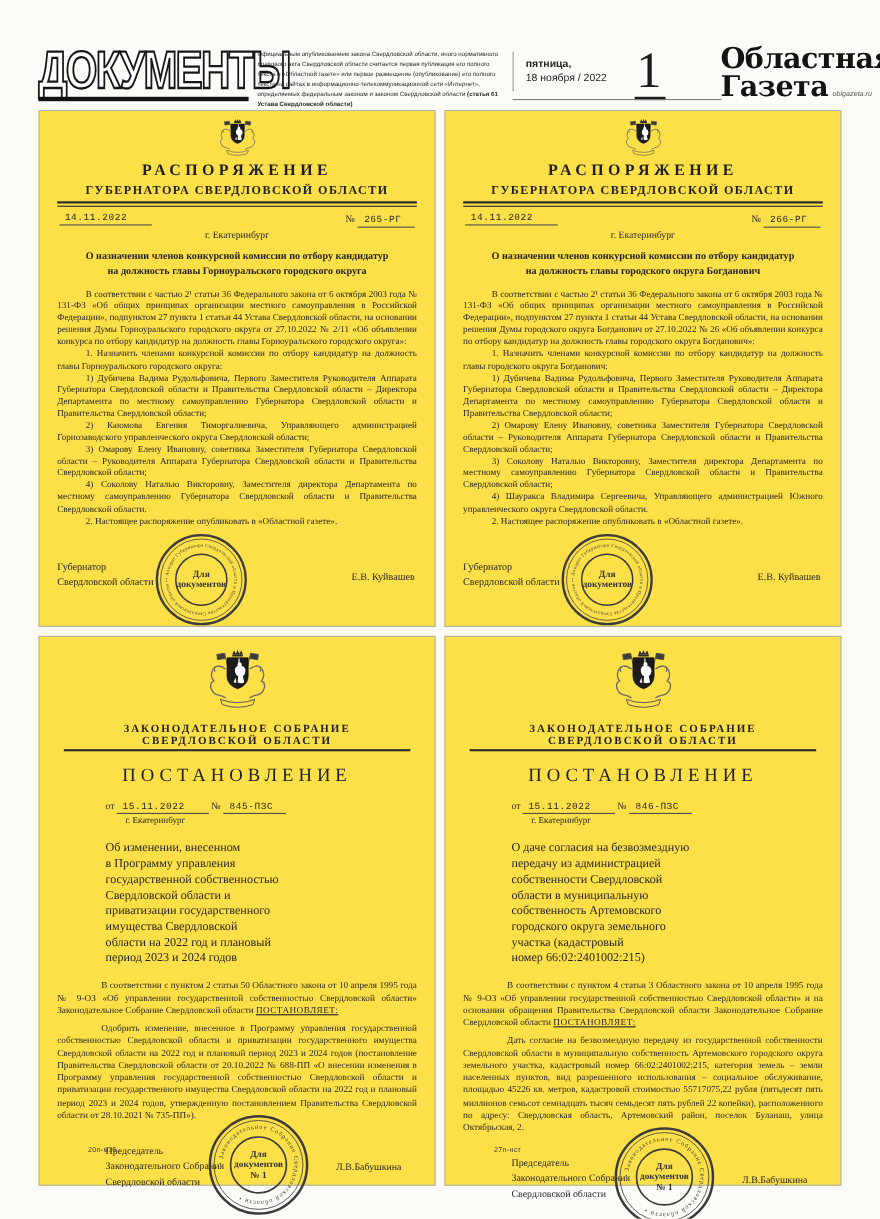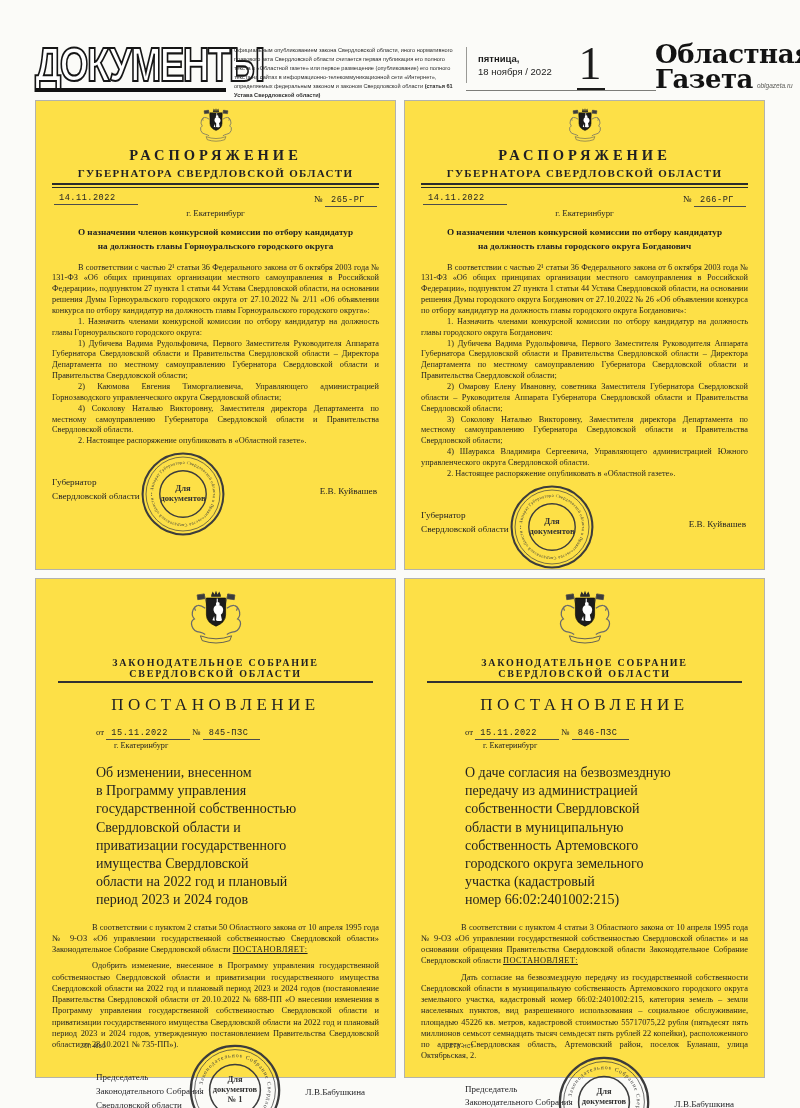--- a/index.html
+++ b/index.html
@@ -70,21 +70,21 @@
   .sig-name{position:absolute;right:2px;top:27px;}
   .stamp{position:absolute;}
   .stamp-sm{left:88px;top:-8px;width:86px;height:86px;}
   .stamp-lg{left:92px;top:-12px;width:94px;height:94px;}
   
   .post-auth{margin:8px 12px 2px;font-size:10px;letter-spacing:1.8px;text-align:center;font-weight:600;}
   .single-rule{height:2px;background:#313131;margin:2px 6px 4px;}
   .post-type{text-align:center;font-size:17px;letter-spacing:4.5px;margin:12px 0 12px;font-weight:500;}
   .post-daterow{margin-left:44px;font-size:8.8px;}
   .post-city{margin-left:62px;font-size:8.2px;margin-top:3px;}
-  .post-title{margin:14px 0 12px 44px;font-size:14px;line-height:1.3;}
+  .post-title{margin:14px 0 12px 44px;font-size:11px;line-height:1.3;}
   .post-para{font-size:8.4px;line-height:1.34;text-align:justify;text-indent:40px;margin:0 0 5px;}
   .u{text-decoration:underline;letter-spacing:0.4px;}
   .post-sig{position:relative;height:92px;margin:0 0 0 44px;font-size:9px;}
   .post-sig .sig-pos{top:16px;}
   .post-sig .sig-name{right:14px;top:32px;}
   .footnote{position:absolute;left:44px;bottom:28px;font-size:6.5px;letter-spacing:0.3px;
     font-family:"Liberation Sans",sans-serif;color:#3a3a3a;}
   .stamp text{font-family:"Liberation Serif",serif;}
 </style>
 </head>
@@ -151,20 +151,21 @@
   <div class="date-row">
     <span class="mono u-ext">14.11.2022</span>
     <span><span>№</span> <span class="mono u-num">265-РГ</span></span>
   </div>
   <div class="city-c">г. Екатеринбург</div>
   <p class="doc-title">О назначении членов конкурсной комиссии по отбору кандидатур на должность главы Горноуральского городского округа</p>
   <p class="para">В соответствии с частью 2¹ статьи 36 Федерального закона от 6 октября 2003 года № 131-ФЗ «Об общих принципах организации местного самоуправления в Российской Федерации», подпунктом 27 пункта 1 статьи 44 Устава Свердловской области, на основании решения Думы Горноуральского городского округа от 27.10.2022 № 2/11 «Об объявлении конкурса по отбору кандидатур на должность главы Горноуральского городского округа»:</p>
   <p class="para">1. Назначить членами конкурсной комиссии по отбору кандидатур на должность главы Горноуральского городского округа:</p>
   <p class="para">1) Дубичева Вадима Рудольфовича, Первого Заместителя Руководителя Аппарата Губернатора Свердловской области и Правительства Свердловской области – Директора Департамента по местному самоуправлению Губернатора Свердловской области и Правительства Свердловской области;</p>
   <p class="para">2) Каюмова Евгения Тиморгалиевича, Управляющего администрацией Горнозаводского управленческого округа Свердловской области;</p>
+  <p class="para">3) Омарову Елену Ивановну, советника Заместителя Губернатора Свердловской области – Руководителя Аппарата Губернатора Свердловской области и Правительства Свердловской области;</p>
   <p class="para">4) Соколову Наталью Викторовну, Заместителя директора Департамента по местному самоуправлению Губернатора Свердловской области и Правительства Свердловской области.</p>
   <p class="para">2. Настоящее распоряжение опубликовать в «Областной газете».</p>
   <div class="sig">
     <div class="sig-pos">
       <div>Губернатор</div>
       <div>Свердловской области</div>
     </div>
     <svg class="stamp stamp-sm" viewBox="0 0 100 100">
       <circle cx="50" cy="50" r="47" fill="none" stroke="#3c3c3c" stroke-width="2.4"></circle>
       <circle cx="50" cy="50" r="43" fill="none" stroke="#3c3c3c" stroke-width="0.8"></circle>

